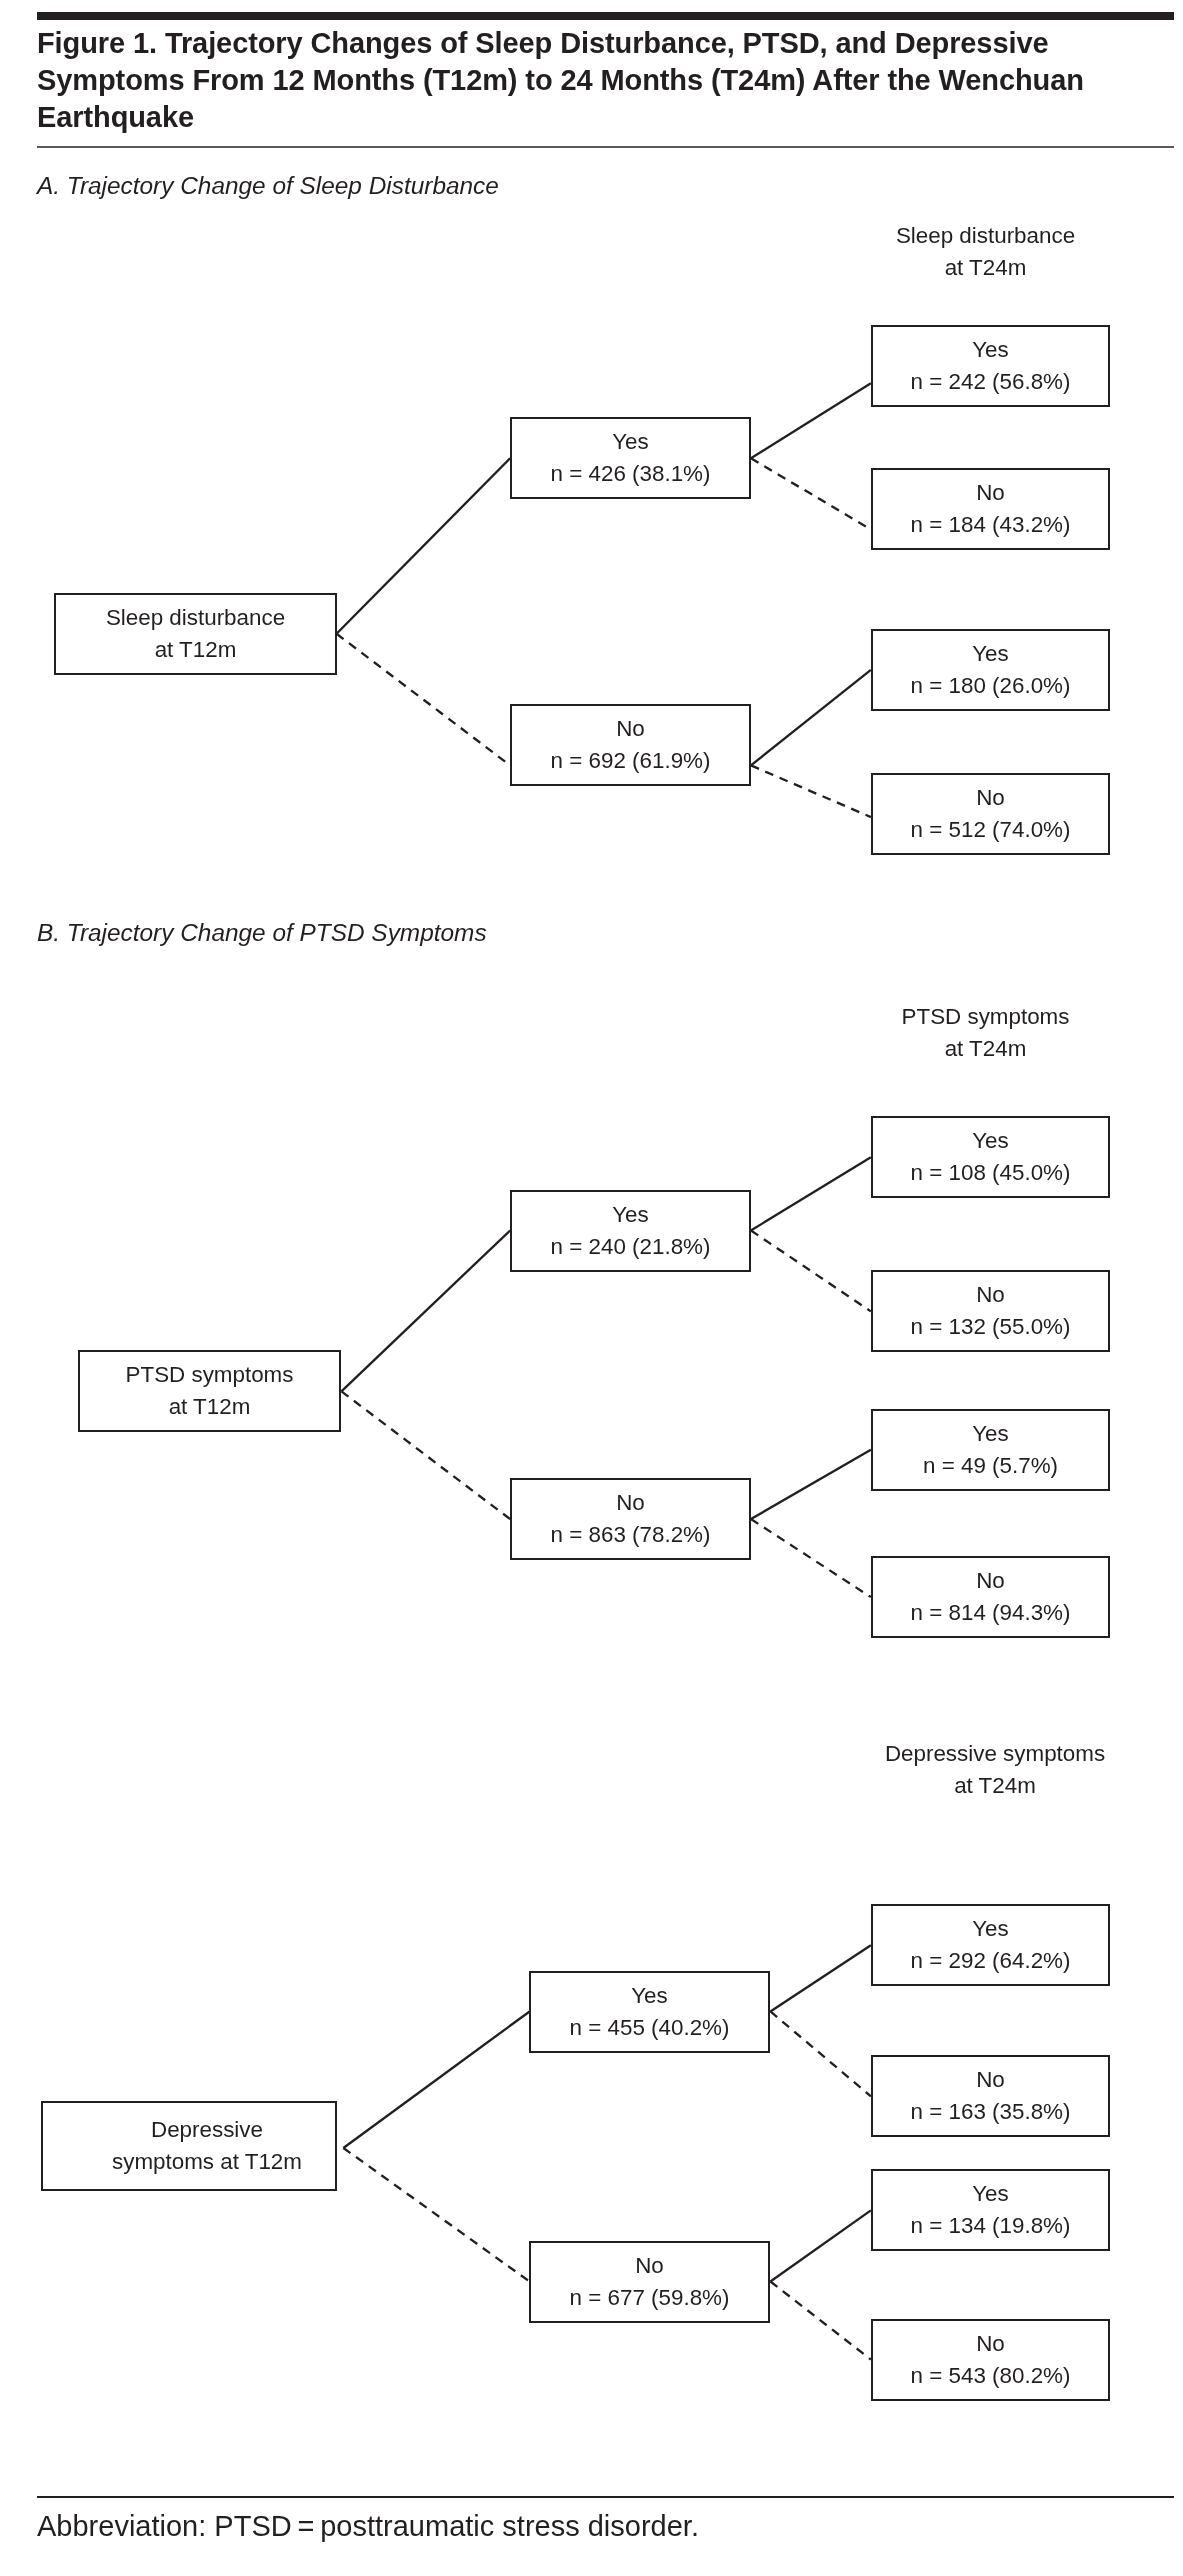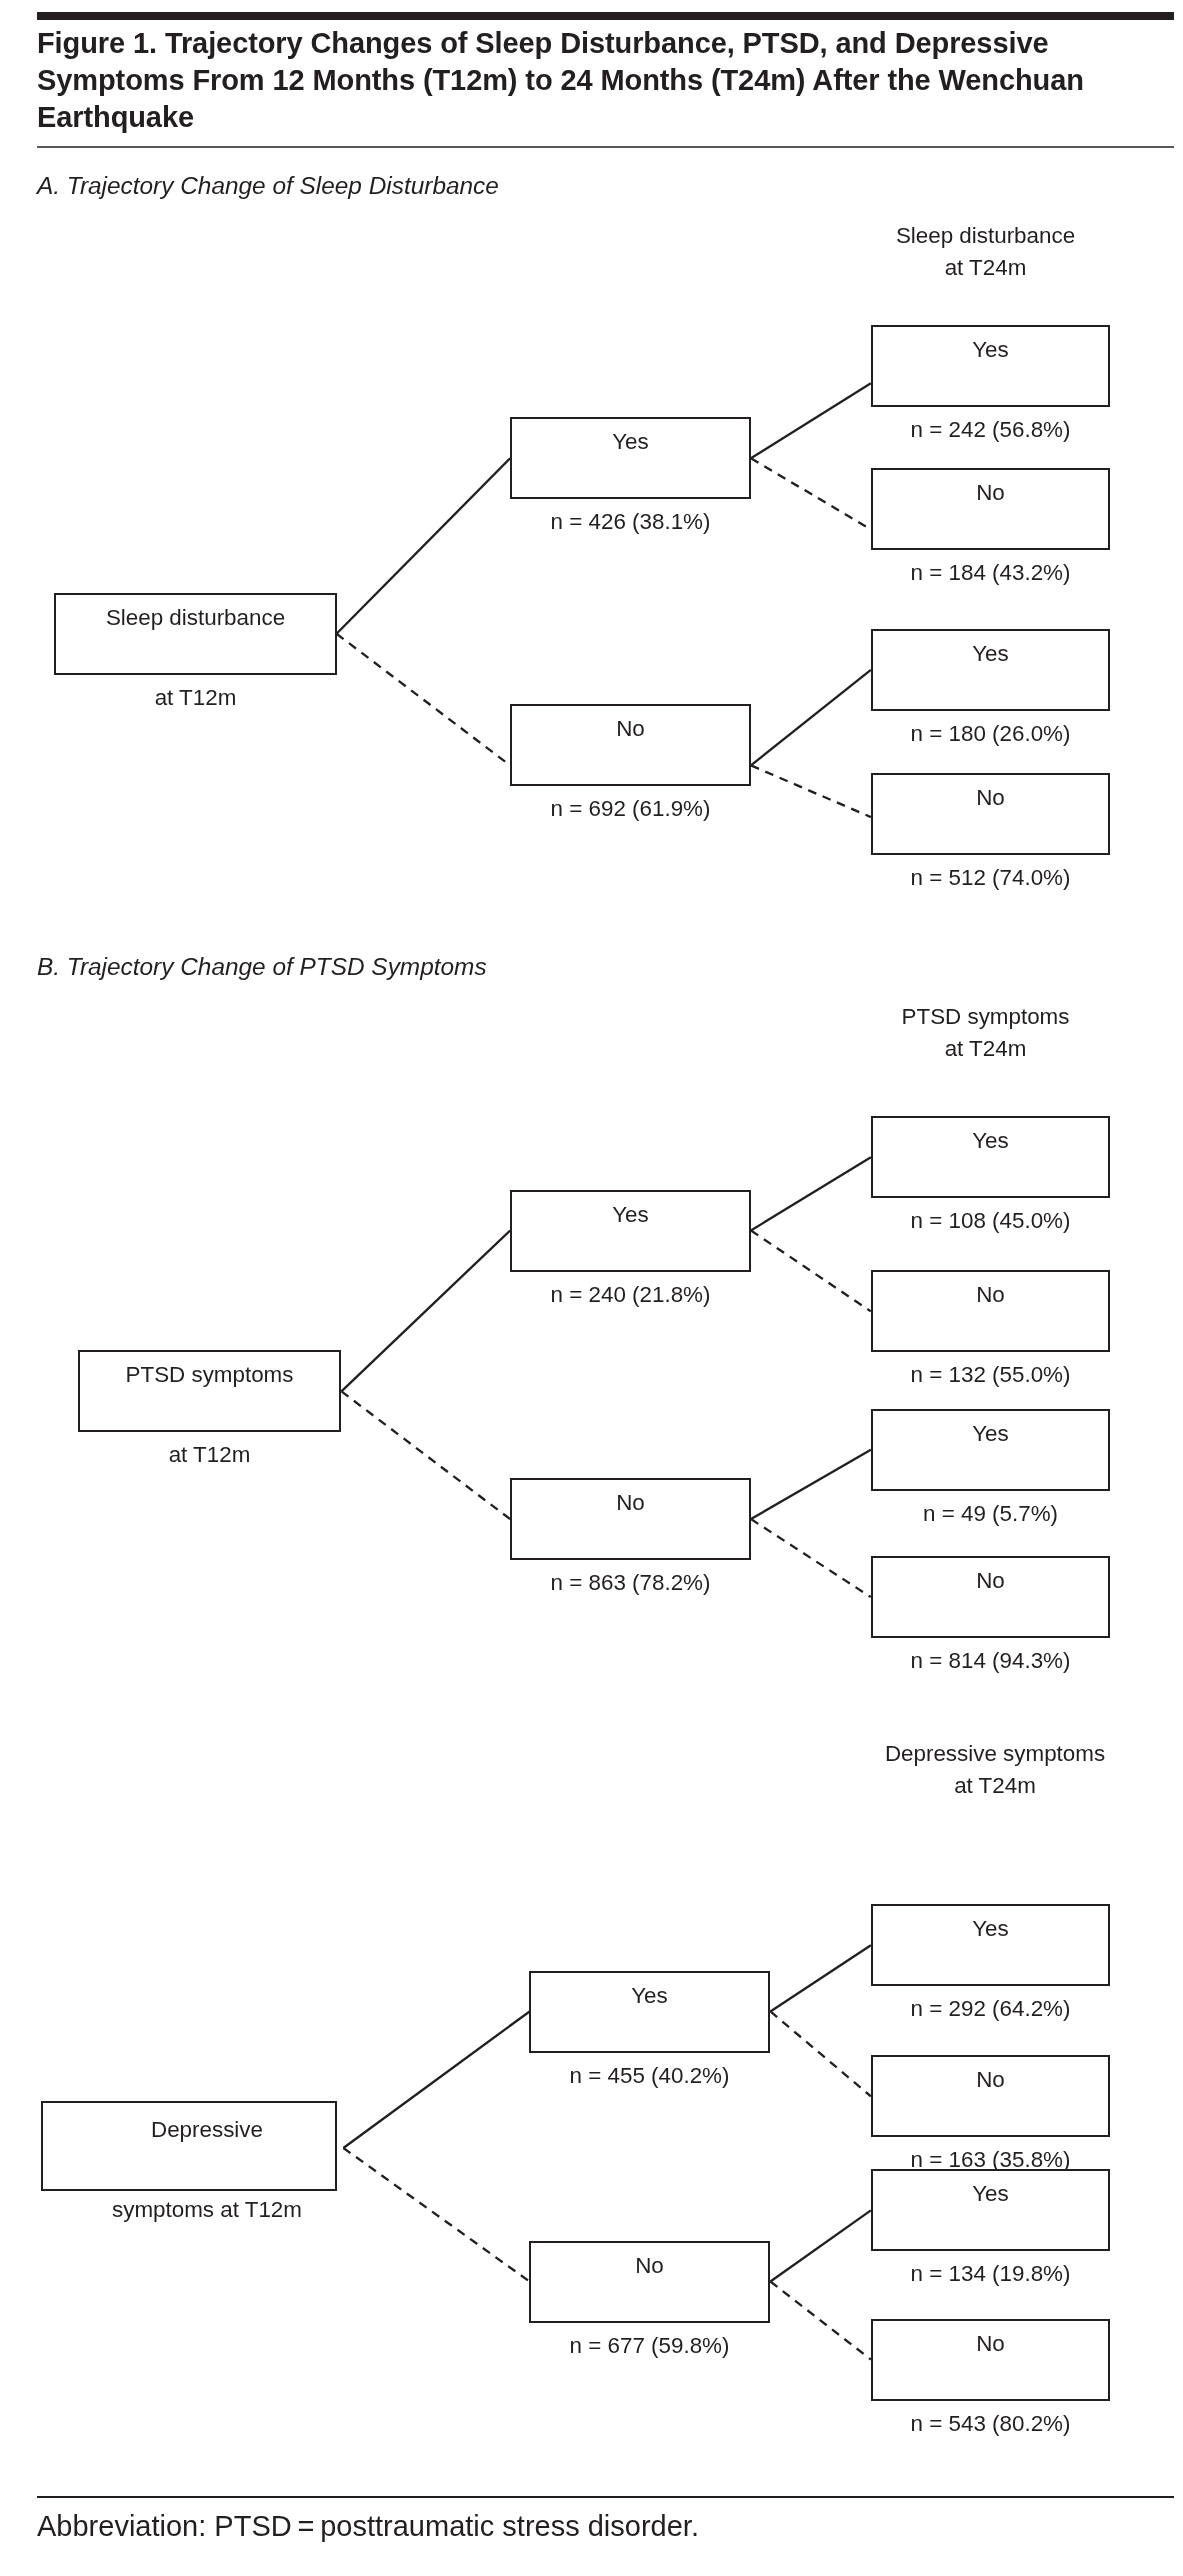--- a/index.html
+++ b/index.html
@@ -81,21 +81,21 @@
     display: flex;
     flex-direction: column;
     align-items: center;
     justify-content: center;
     font-size: 22.4px;
     line-height: 1.45;
     color: #231f20;
     text-align: center;
     z-index: 3;
   }
-  .node .ln { display: block; white-space: nowrap; margin-top: 48px; }
+  .node .ln { display: block; white-space: nowrap; }
 
   
   .links {
     position: absolute;
     left: 0; top: 0;
     width: 1184px;
     height: 2576px;
     z-index: 1;
     pointer-events: none;
   }
@@ -204,21 +204,21 @@
   <div class="node" style="left:871px; top:629px; width:239px; height:82px;">
     <span class="ln">Yes</span>
     <span class="ln">n = 180 (26.0%)</span>
   </div>
 
   <div class="node" style="left:871px; top:773px; width:239px; height:82px;">
     <span class="ln">No</span>
     <span class="ln">n = 512 (74.0%)</span>
   </div>
 
-  <div class="panel-heading" style="left:37px; top:953px;">B. Trajectory Change of PTSD Symptoms</div>
+  <div class="panel-heading" style="left:37px; top:919px;">B. Trajectory Change of PTSD Symptoms</div>
 
   <div class="col-header" style="left:839px; top:1001px; width:293px;">
     <span class="l1">PTSD symptoms</span>
     <span class="l2">at T24m</span>
   </div>
 
   <div class="node" style="left:78px; top:1350px; width:263px; height:82px;">
     <span class="ln">PTSD symptoms</span>
     <span class="ln">at T12m</span>
   </div>

